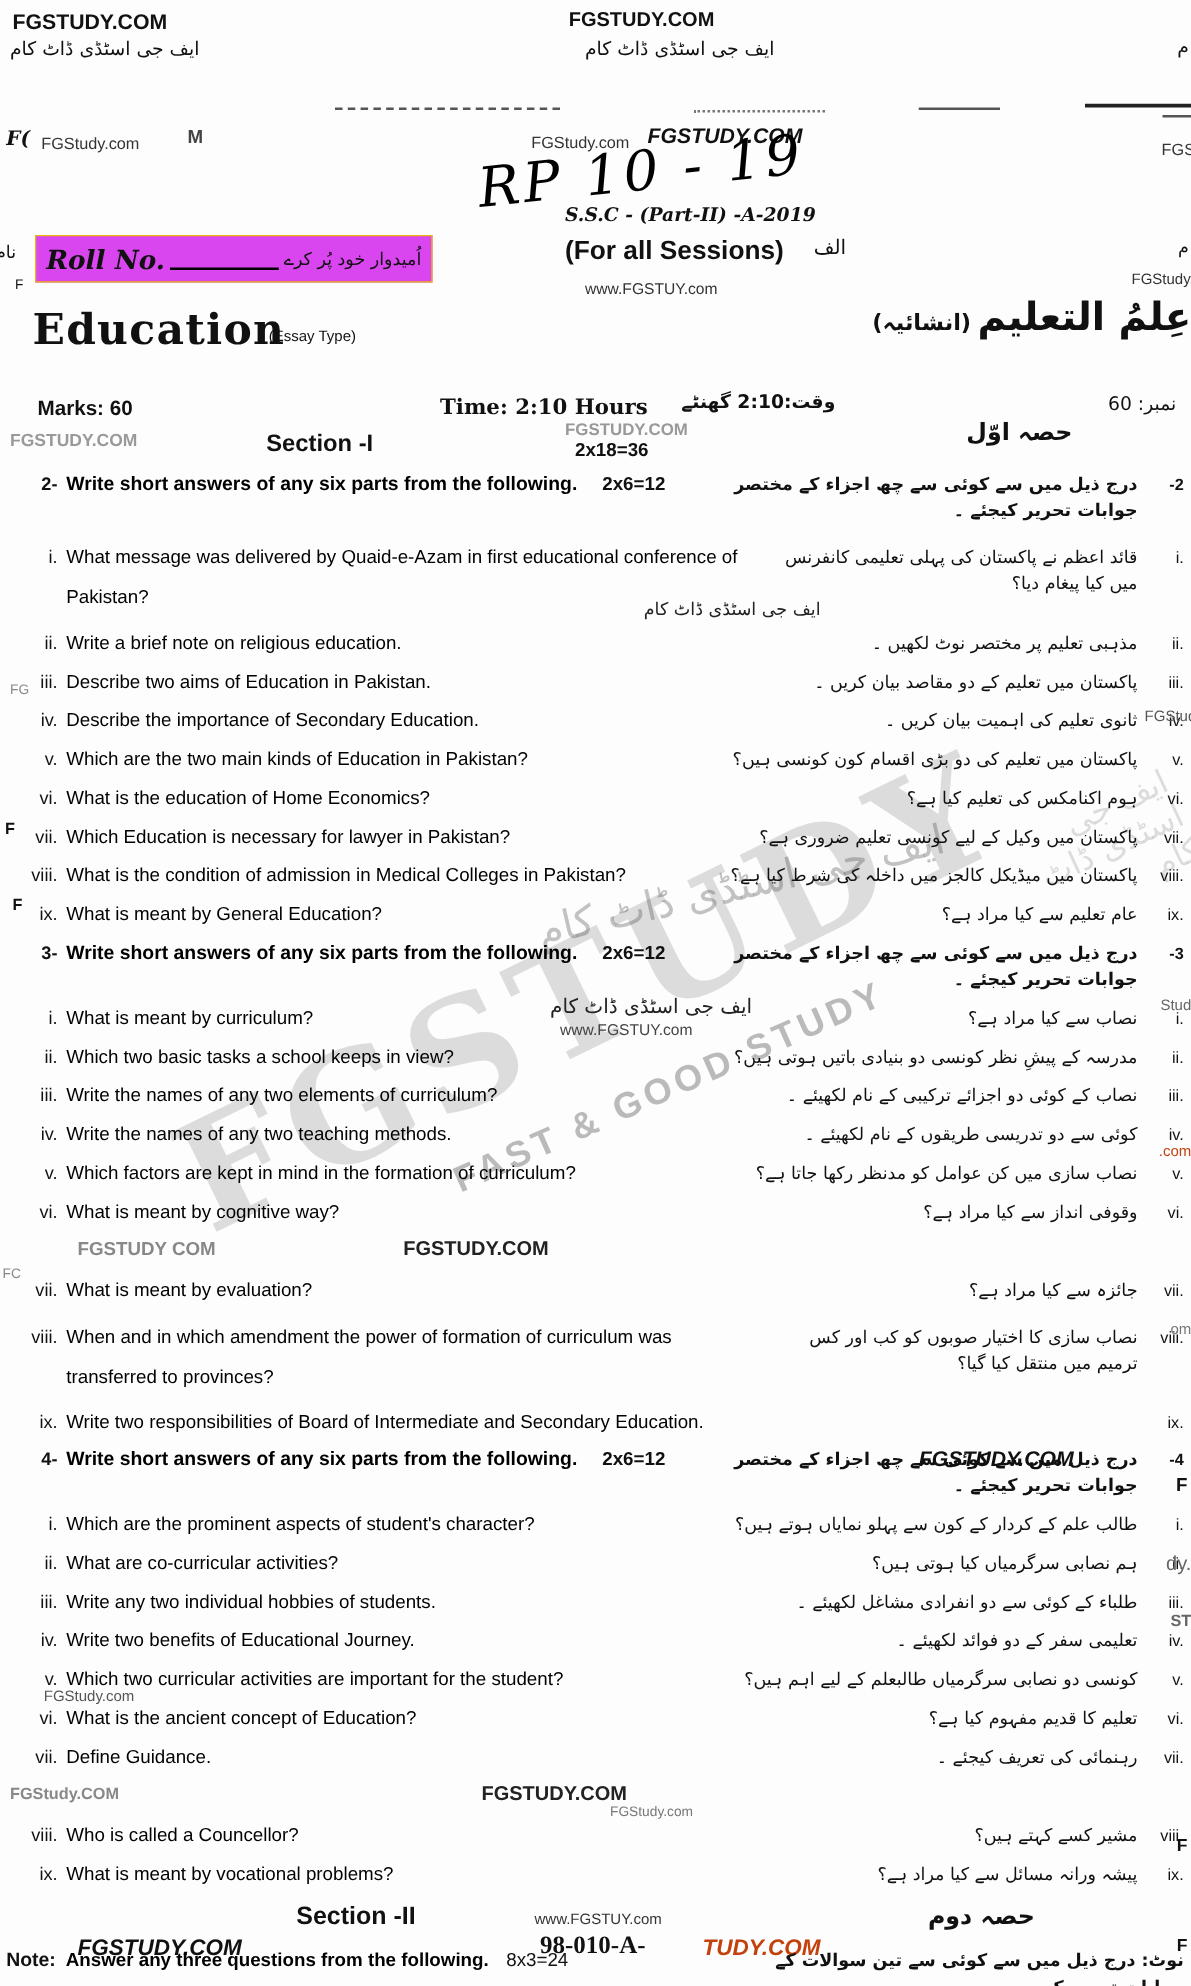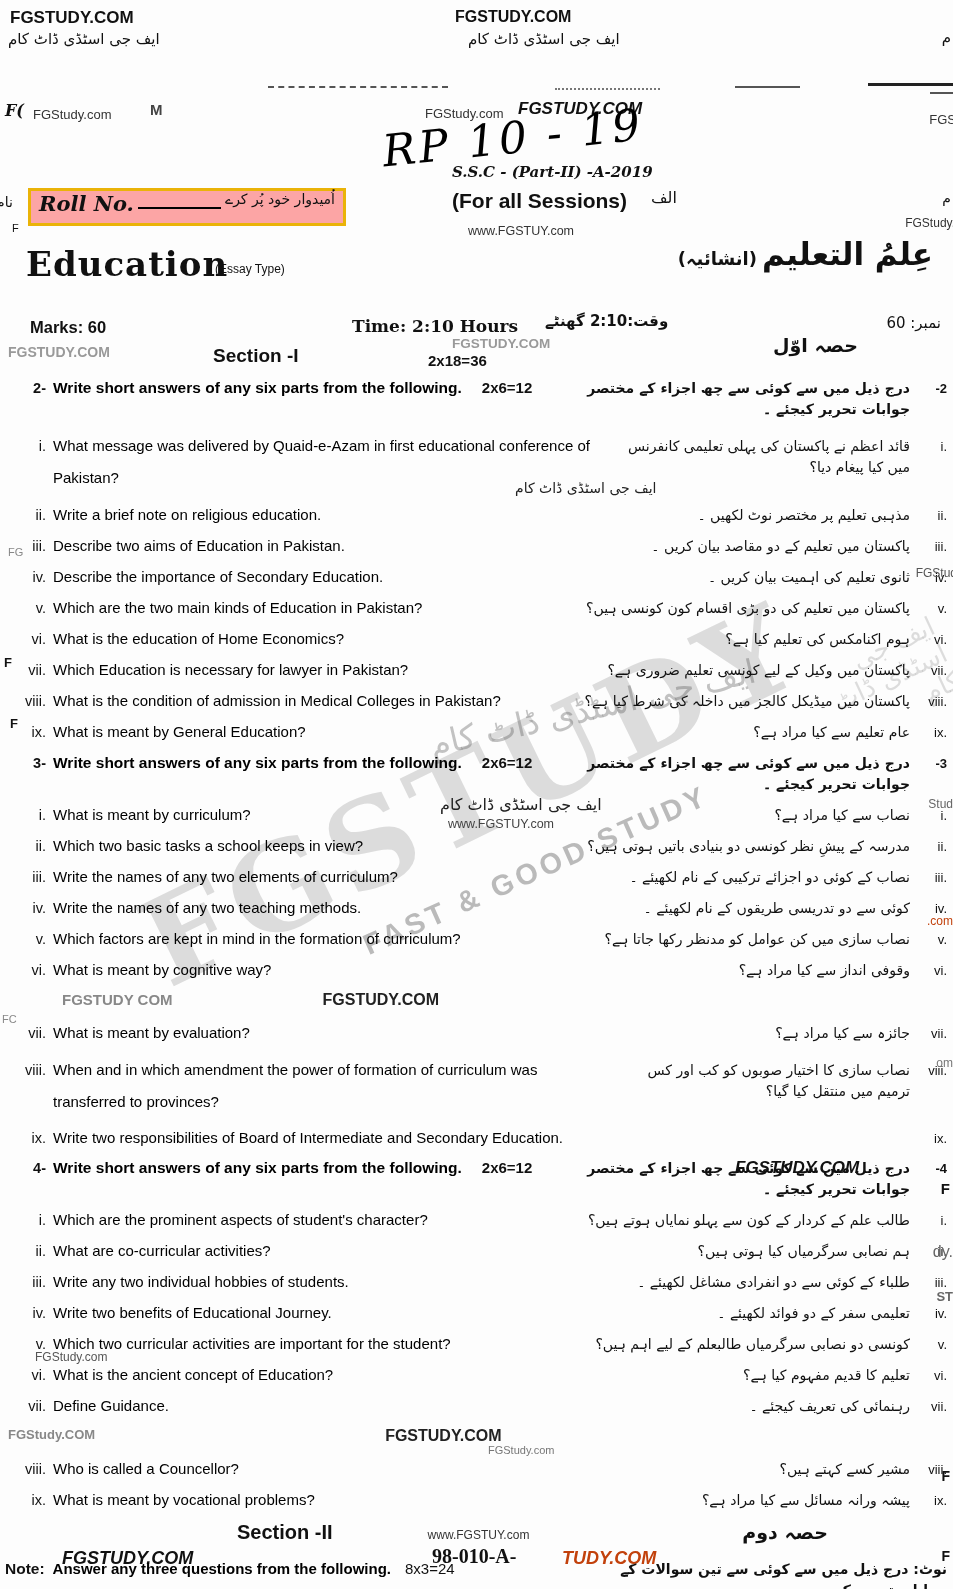--- a/index.html
+++ b/index.html
@@ -35,43 +35,43 @@
   .r2-f{left:5px;top:101px;font-size:16px}
   .r2-small{left:33px;top:107px;font-size:13px;color:#333}
   .r2-m{left:150px;top:101px;font-size:15px;color:#444}
   .r2-csmall{left:425px;top:106px;font-size:13px;color:#333}
   .r2-cbold{left:518px;top:99px;font-size:17px}
   .r2-right{right:-3px;top:112px;font-size:13px;color:#333}
   .handwrite{left:382px;top:112px;font-size:44px;letter-spacing:3px;transform:rotate(-6deg);color:#000}
   .ssc{left:452px;top:163px;font-size:15px}
   .lm-name{left:-4px;top:194px;font-size:14px}
   .lm-f{left:12px;top:222px;font-size:11px}
-  .rollbox{position:absolute;left:28px;top:188px;width:318px;height:38px;border:3px solid #eab308;
-           display:flex;padding:0 8px;box-sizing:border-box;background:#fca5a5;z-index:2}
+  .rollbox{position:absolute;left:28px;top:188px;width:318px;height:38px;border:1px solid #eab308;
+           display:flex;align-items:center;padding:0 8px;box-sizing:border-box;background:#d946ef;z-index:2}
   .roll-label{font-size:21px}
   .roll-line{flex:1;border-bottom:2px solid #000;height:16px;margin:0 4px}
   .roll-urdu{font-size:14px}
   .sessions{left:452px;top:189px;font-size:21px}
   .sessions-ur{left:651px;top:188px;font-size:16px}
   .url1{left:468px;top:224px;font-size:12.5px;color:#333}
   .r-frag2{right:-2px;top:216px;font-size:12px;color:#333}
   .r-meem2{right:2px;top:190px;font-size:14px}
   .subject{left:26px;top:244px;font-size:34px;letter-spacing:1px}
   .subject-type{left:215px;top:262px;font-size:12px}
-  .subject-ur{right:20px;top:236px;text-align:right}
+  .subject-ur{right:0;top:236px;text-align:right}
   .subject-ur .big{font-size:31px;font-weight:bold}
   .subject-ur .small{font-size:18px;font-weight:bold}
   .marks{left:30px;top:318px;font-size:16.5px}
   .time{left:352px;top:316px;font-size:17px}
   .time-ur{left:545px;top:312px;font-size:15px;font-weight:bold}
   .marks-ur{right:12px;top:314px;font-size:15px}
   .s1-faded-l{left:8px;top:344px;font-size:14px}
   .s1-title{left:213px;top:345px;font-size:19px}
   .s1-faded-c{left:452px;top:336px;font-size:13.5px}
-  .s1-formula{left:428px;top:352px;font-size:15px}
+  .s1-formula{left:460px;top:352px;font-size:15px}
   .s1-ur{right:95px;top:334px;font-size:19px;font-weight:bold}
 
   
   #content{position:absolute;left:0;top:378px;width:953px;z-index:2}
   .row{display:flex;align-items:baseline;margin:0 6px 10px 0}
   .rn{flex:0 0 46px;text-align:right;padding-right:7px;font-size:14.5px}
   .en{flex:0 0 auto;max-width:600px;font-size:15px;line-height:1.35;color:#000}
   .gap{flex:1 1 auto;min-width:10px}
   .ur{font-size:14px;line-height:1.5;max-width:340px;text-align:right}
   .urn{flex:0 0 32px;text-align:right;font-size:13px;padding-left:5px}

